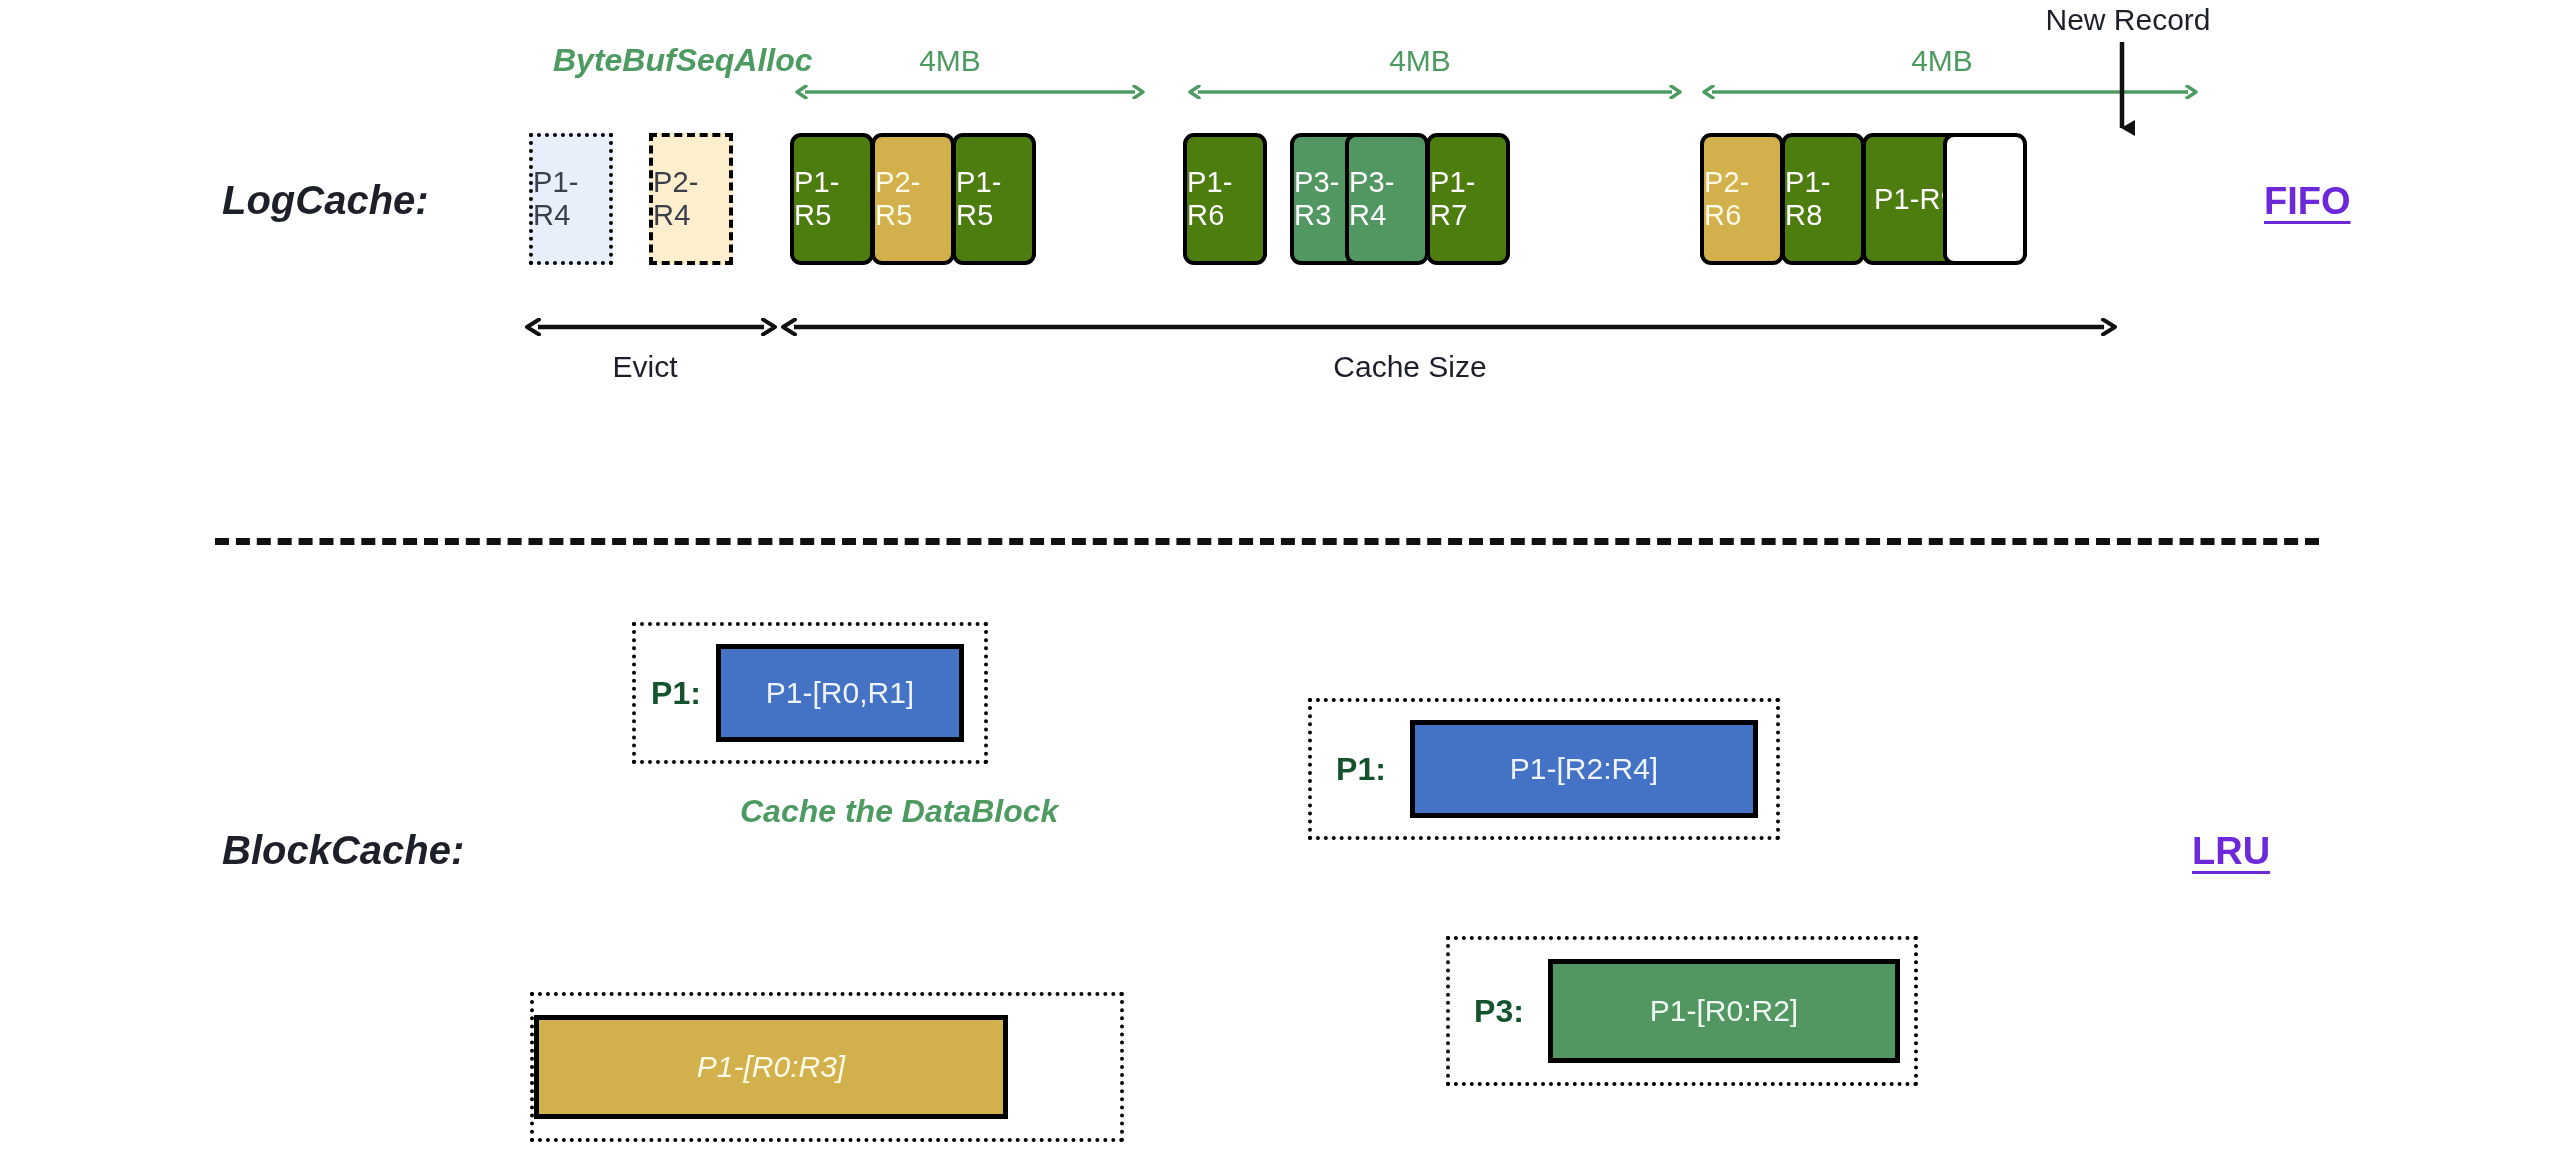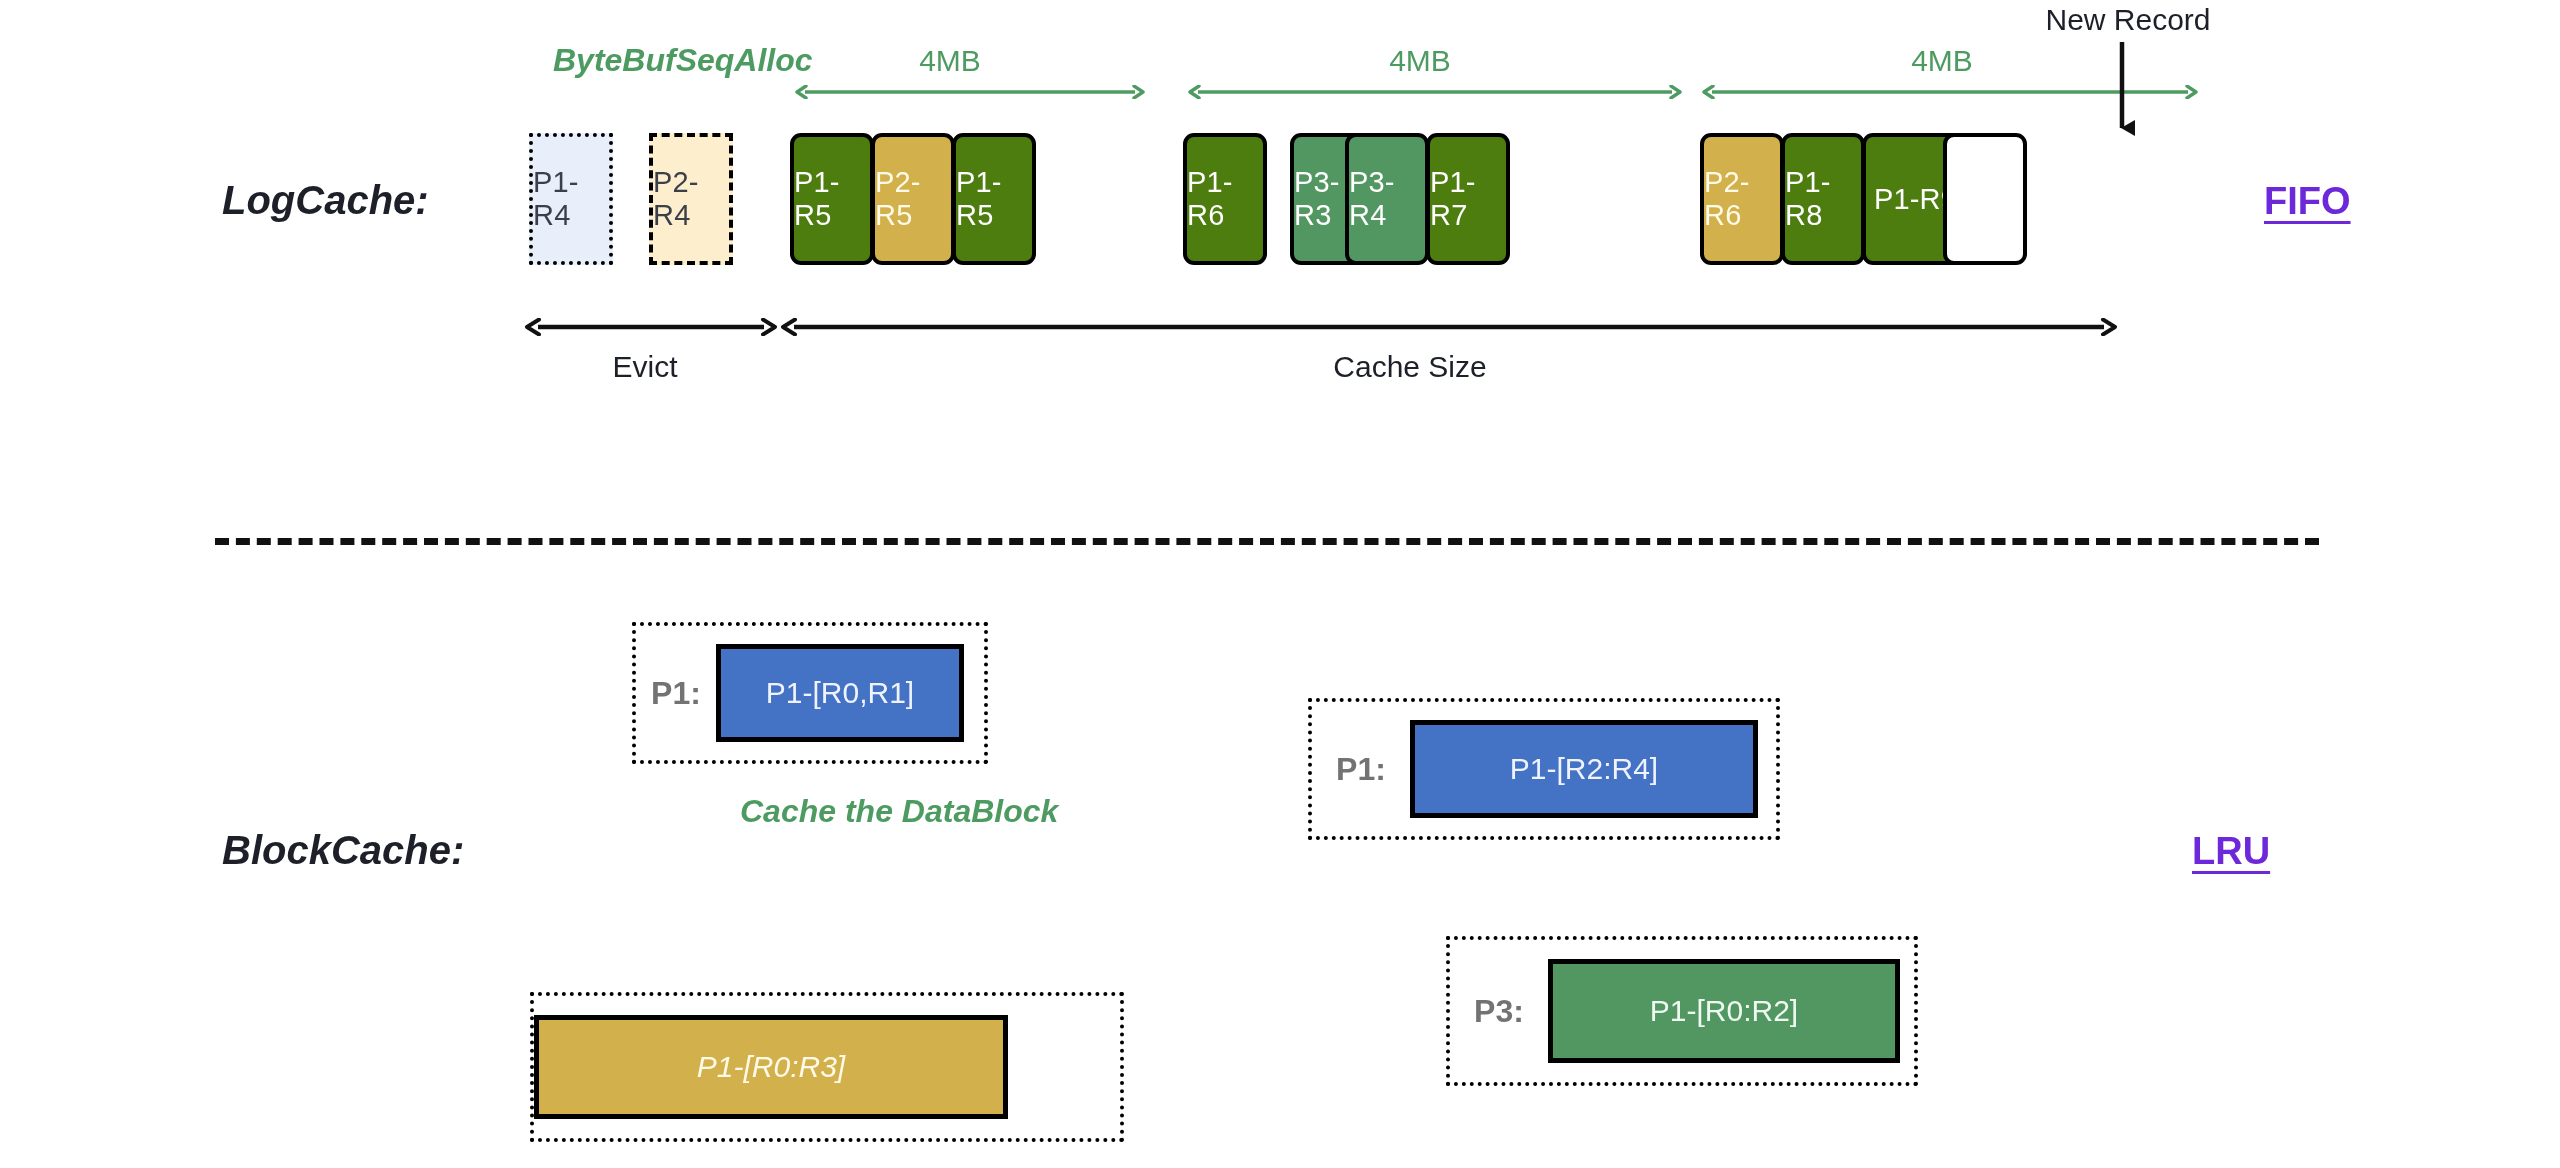--- a/index.html
+++ b/index.html
@@ -67,21 +67,21 @@
   }
 
   
   .bc-group{
     position:absolute;
     border:4px dotted #000000;
     box-sizing:border-box;
     display:flex;align-items:center;
   }
   .bc-key{
-    font-weight:bold;font-size:32px;color:#737373;
+    font-weight:bold;font-size:32px;color:#14532d;
     white-space:nowrap;
     display:flex;align-items:center;justify-content:center;
   }
   .bc-box{
     border:5px solid #000000;
     border-radius:0;
     box-sizing:border-box;
     display:flex;align-items:center;justify-content:center;
     font-size:30px;
   }

